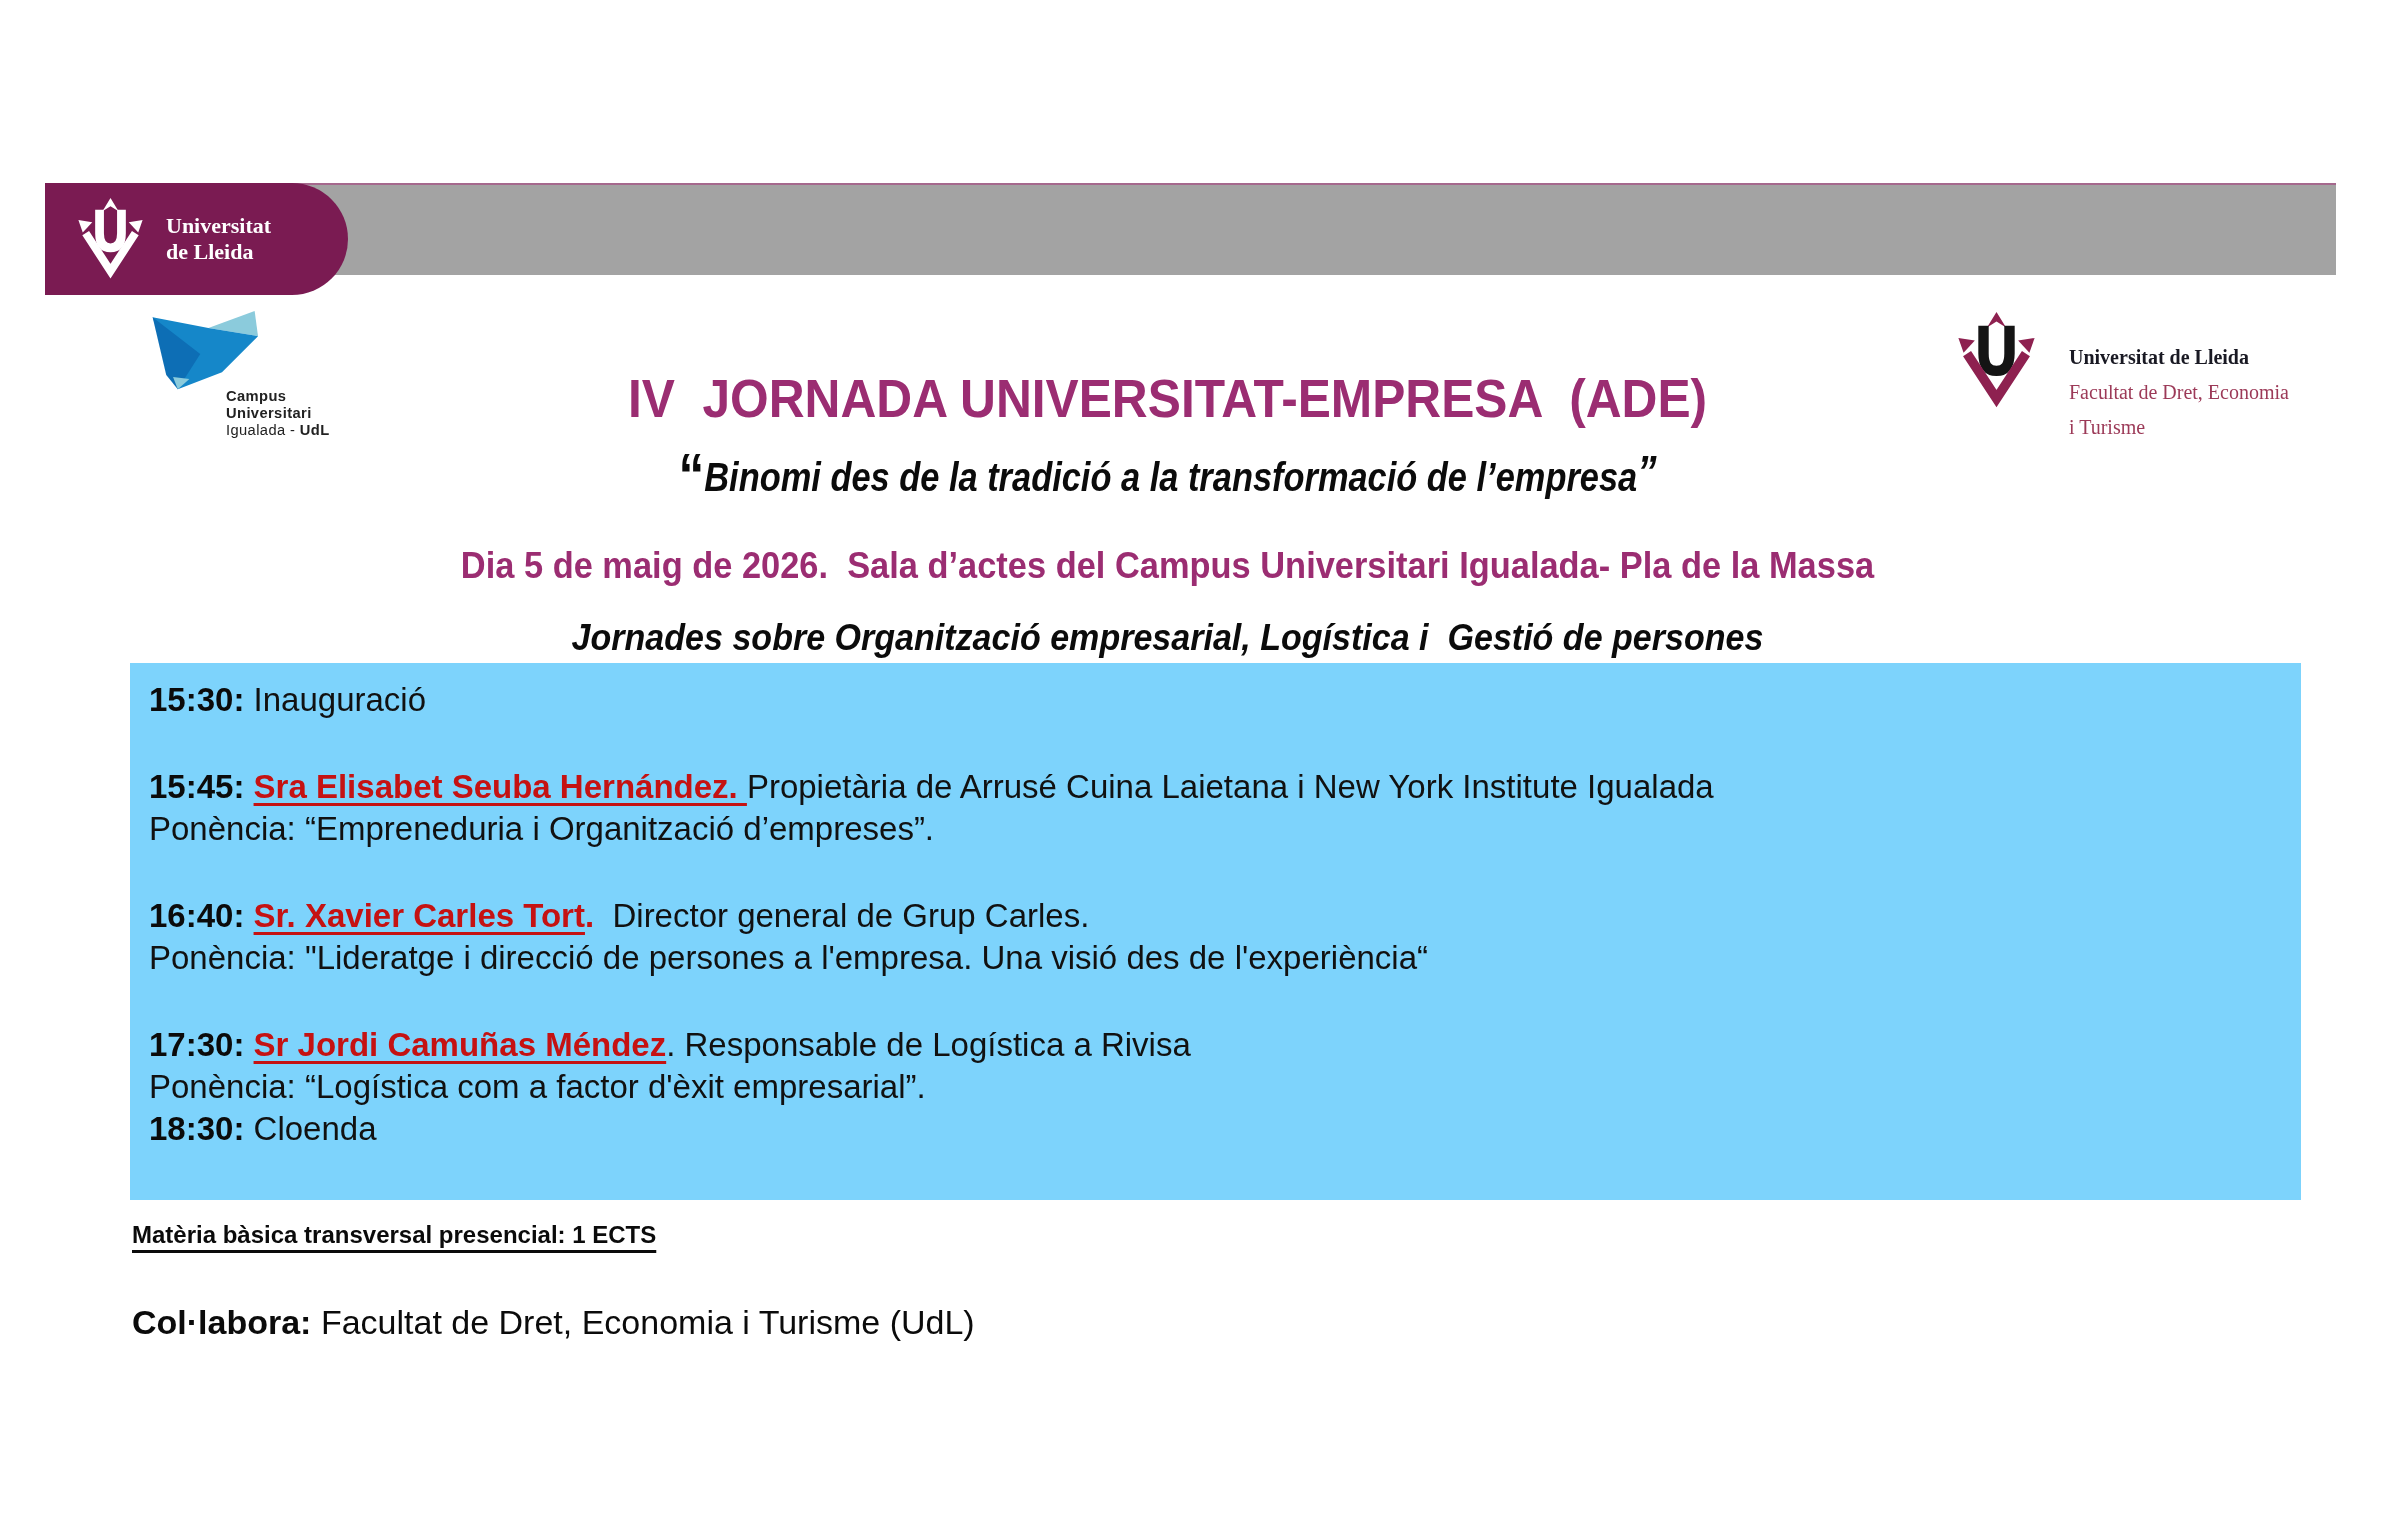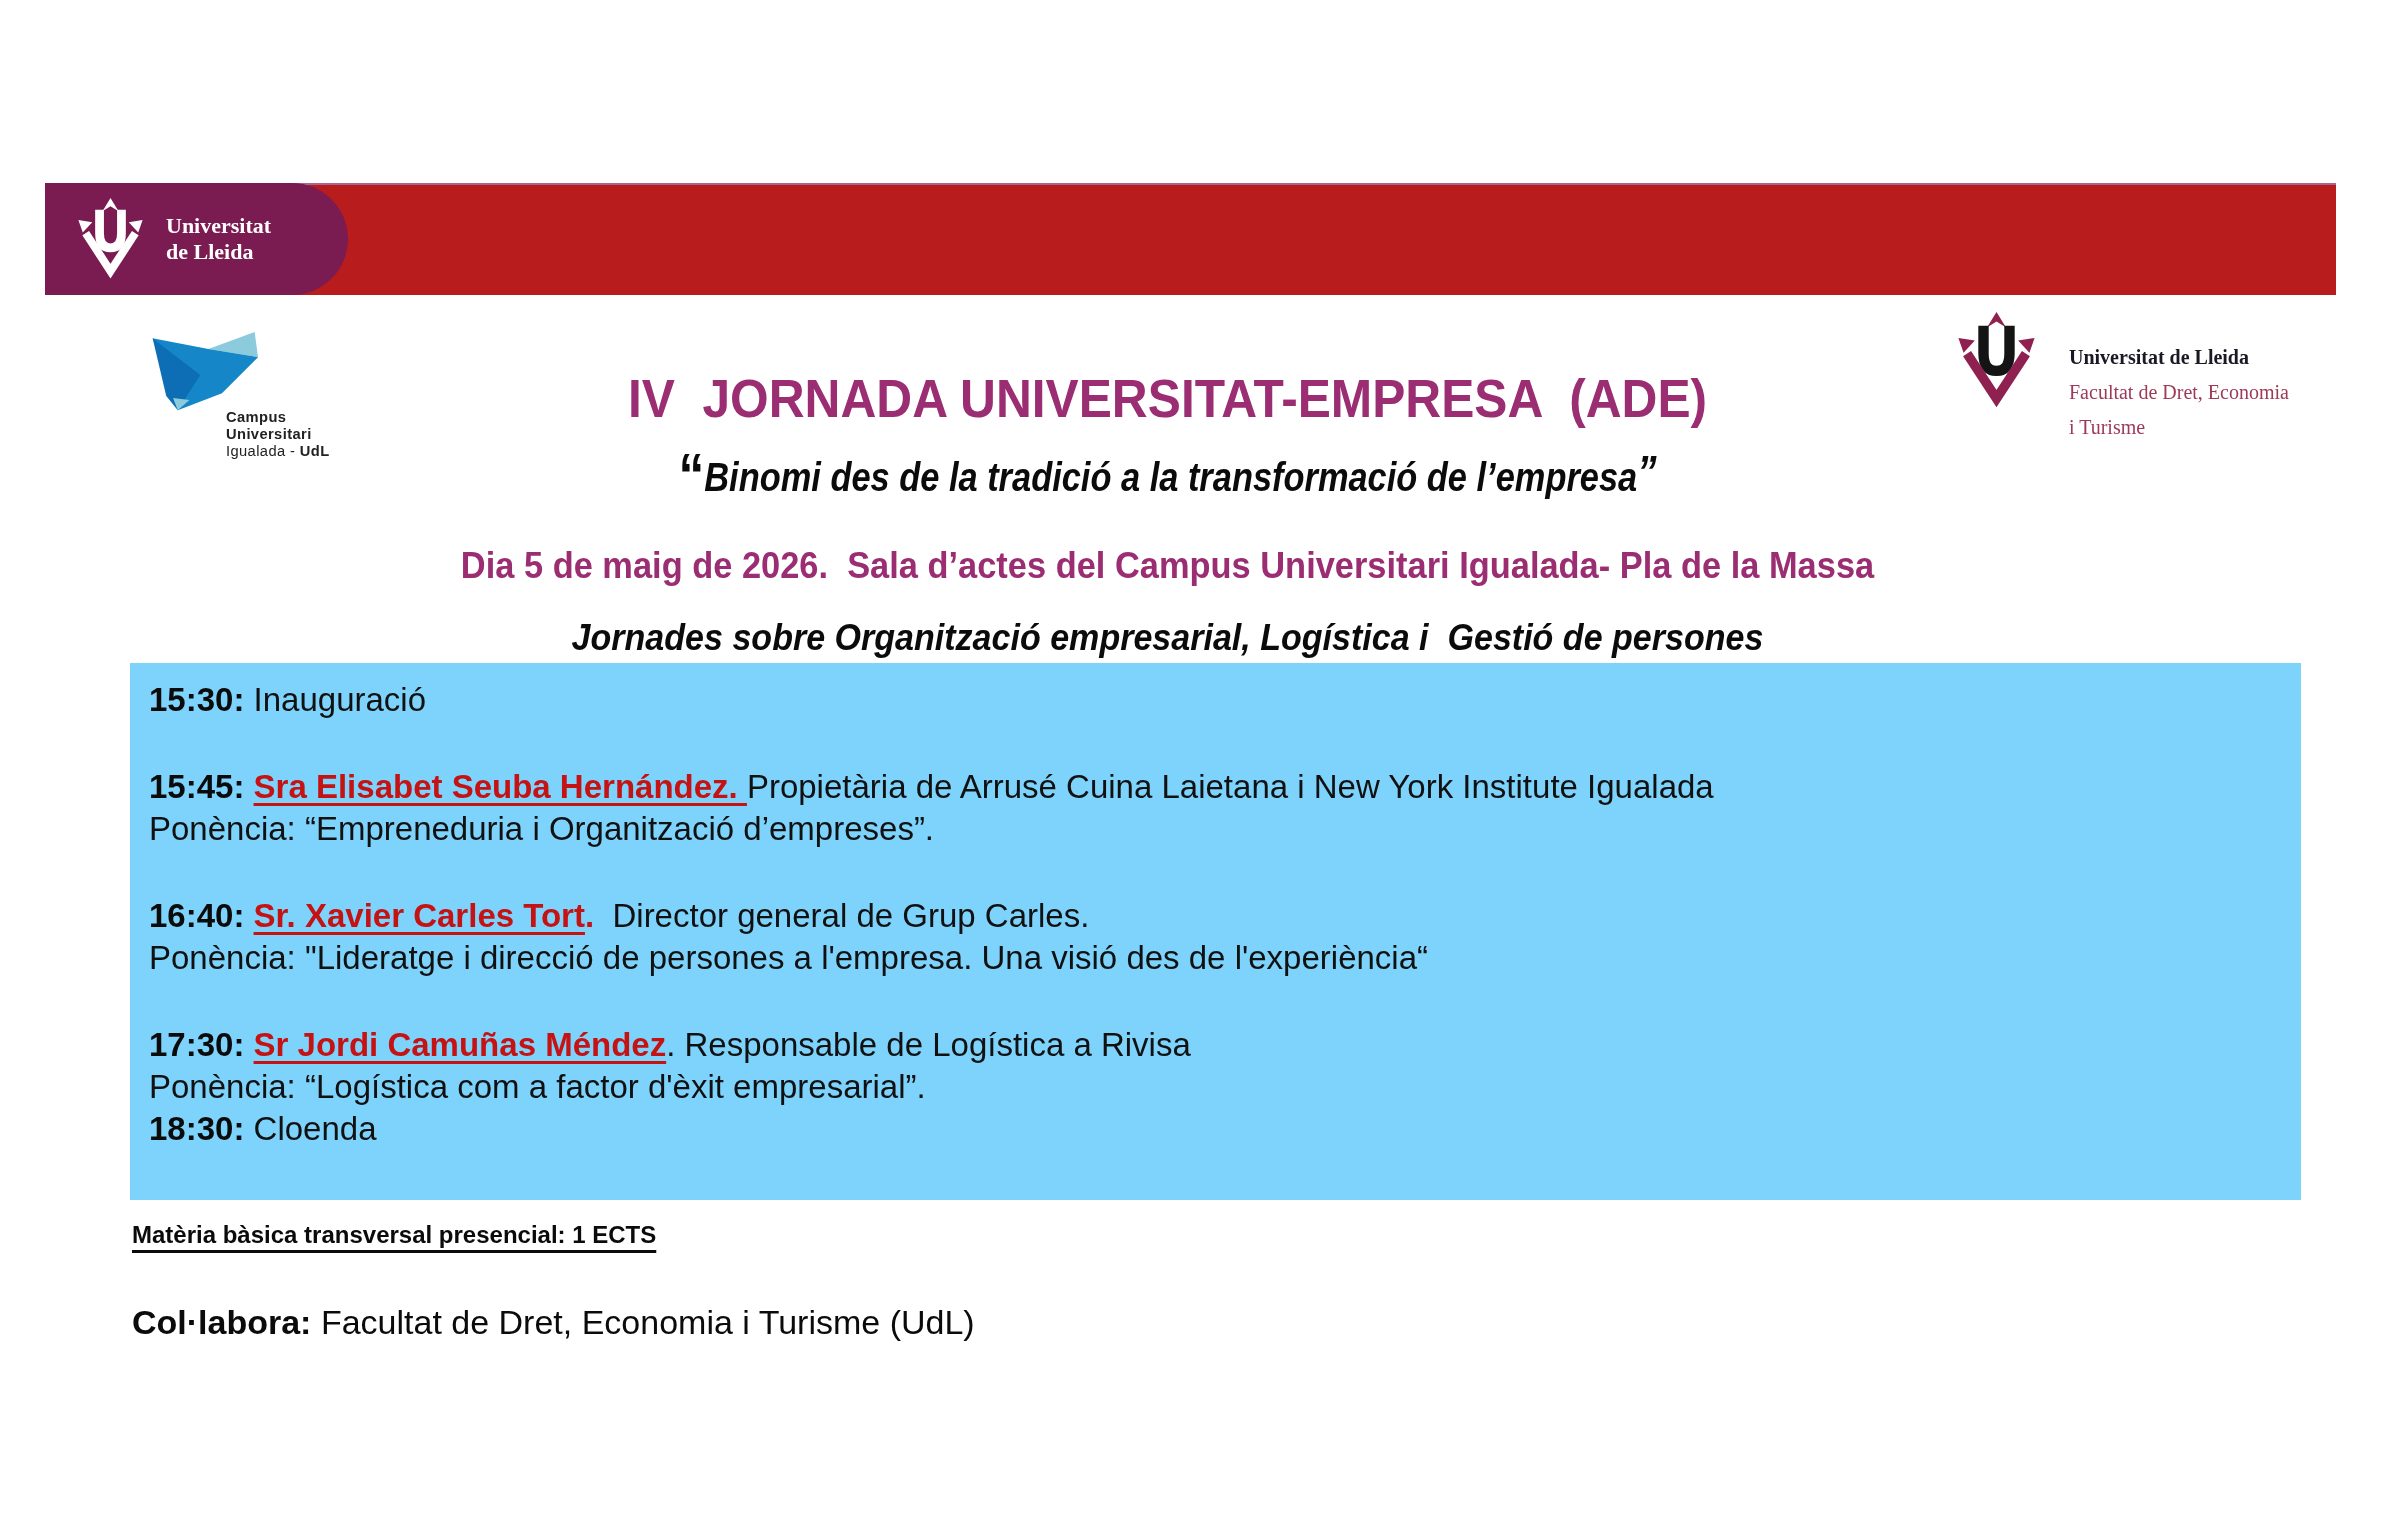--- a/index.html
+++ b/index.html
@@ -10,22 +10,22 @@
     background:#ffffff;
     overflow:hidden;
     font-family:"Liberation Sans", sans-serif;
     color:#111111;
   }
 
   
   .banner{
     position:absolute;
     left:45px; top:183px;
-    width:2291px; height:112px;
-    background:#b91c1c;
+    width:2291px; height:92px;
+    background:#a3a3a3;
     border-top:2.2px solid #a5688d;
     box-sizing:border-box;
   }
   .banner-pill{
     position:absolute;
     left:0; top:-2.2px;
     width:303px; height:112px;
     background:#7A1B52;
     border-radius:0 60px 60px 0;
     display:flex;
@@ -39,21 +39,21 @@
     font-family:"Liberation Serif", serif;
     font-weight:bold;
     font-size:22px;
     line-height:26px;
     white-space:nowrap;
   }
 
   
   .campus-logo{
     position:absolute;
-    left:147px; top:330px;
+    left:147px; top:309px;
     width:352px; height:154px;
   }
   .campus-text{
     position:absolute;
     left:79px; top:79px;
     font-size:14.7px;
     line-height:17px;
     color:#222222;
     letter-spacing:0.4px;
   }

